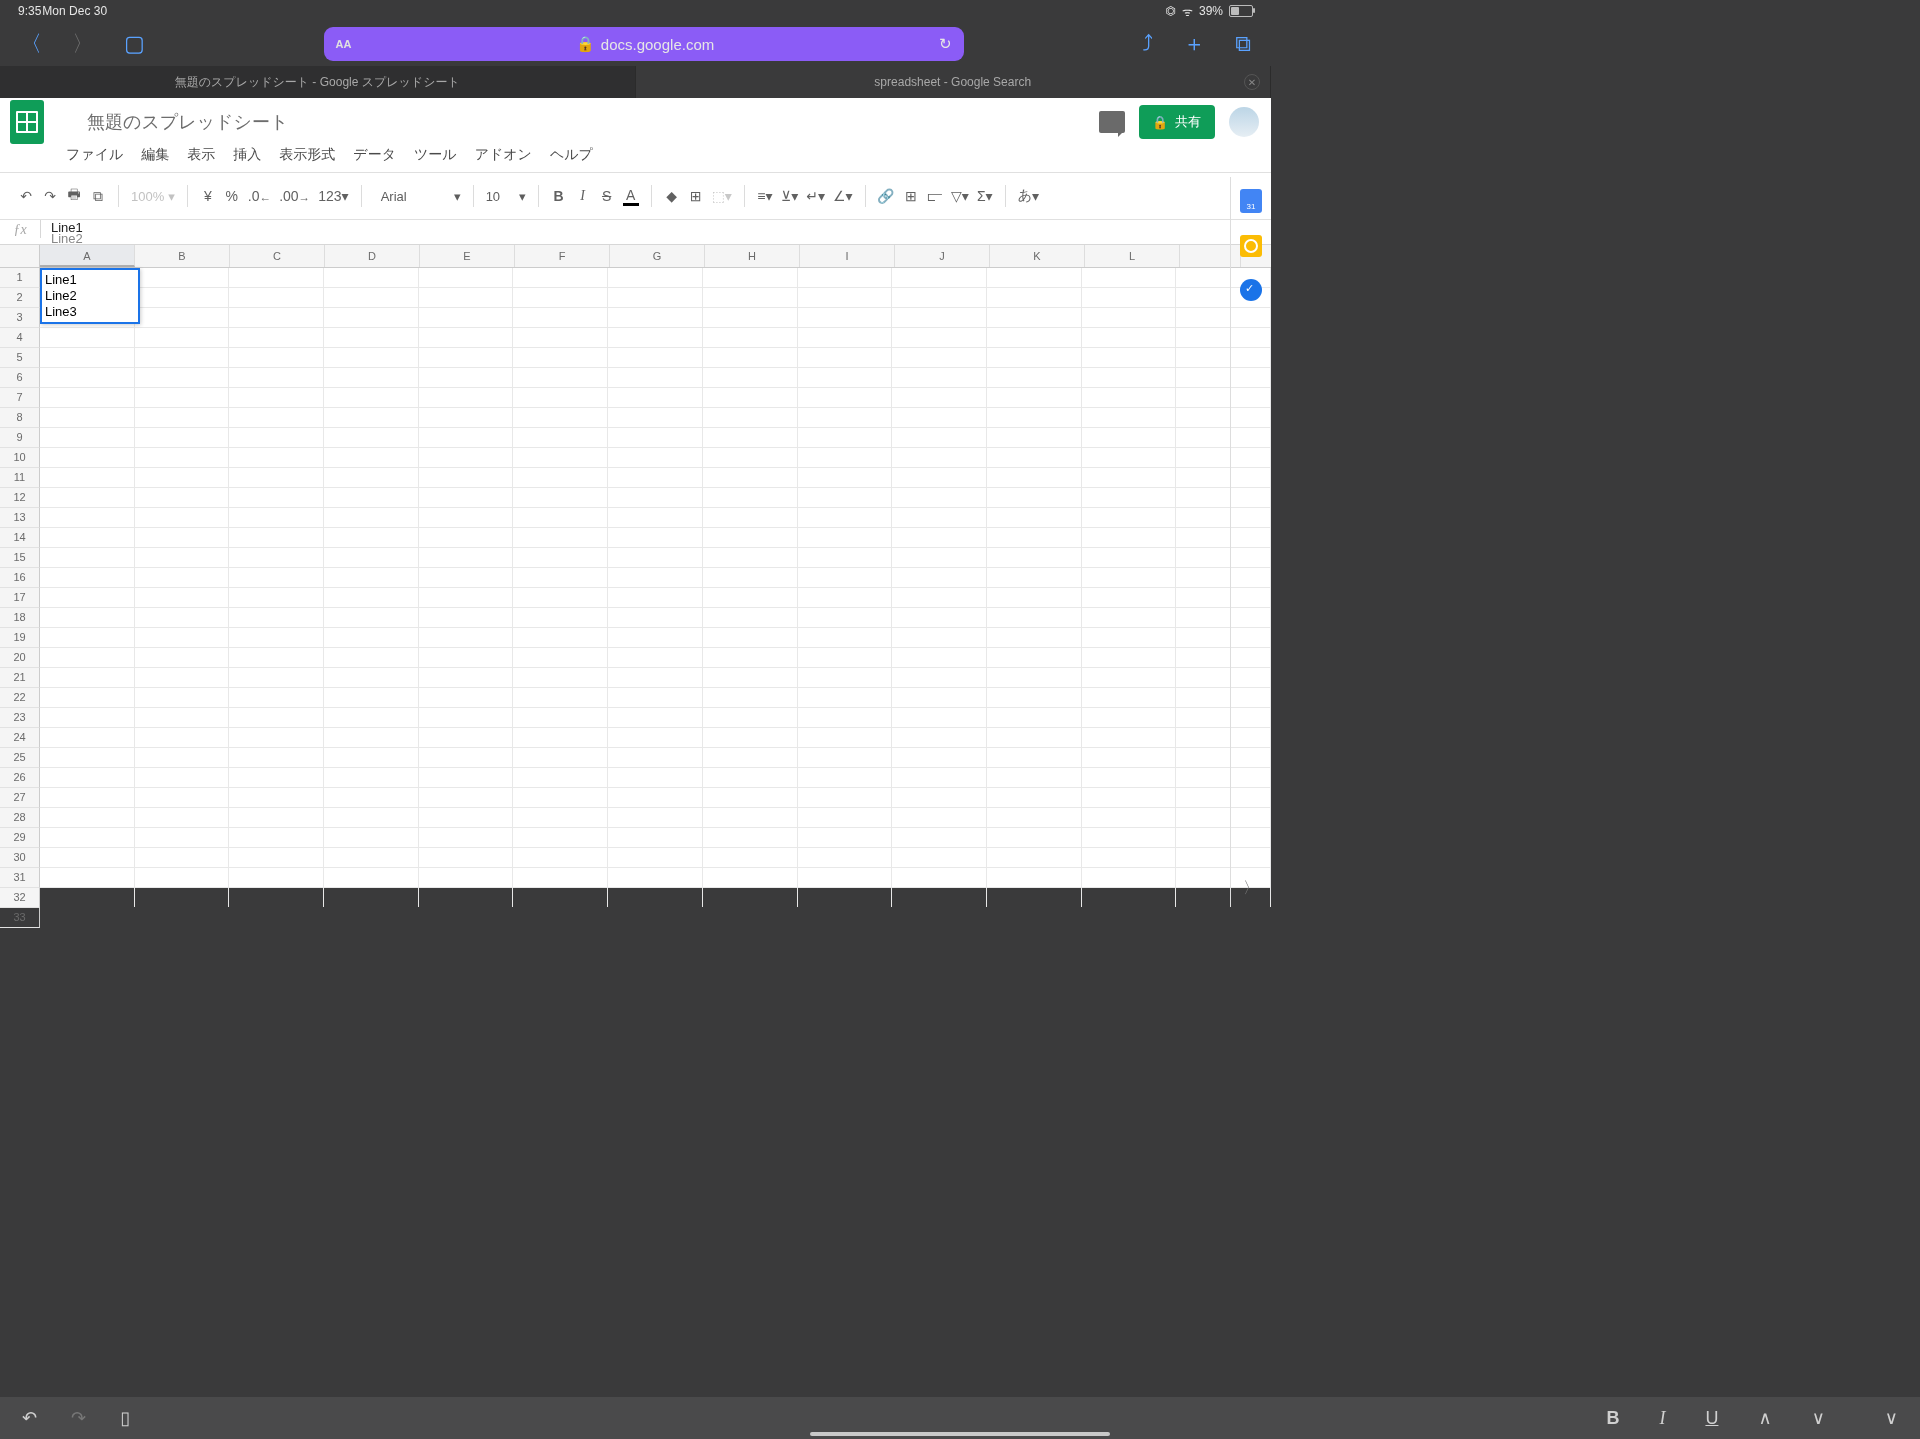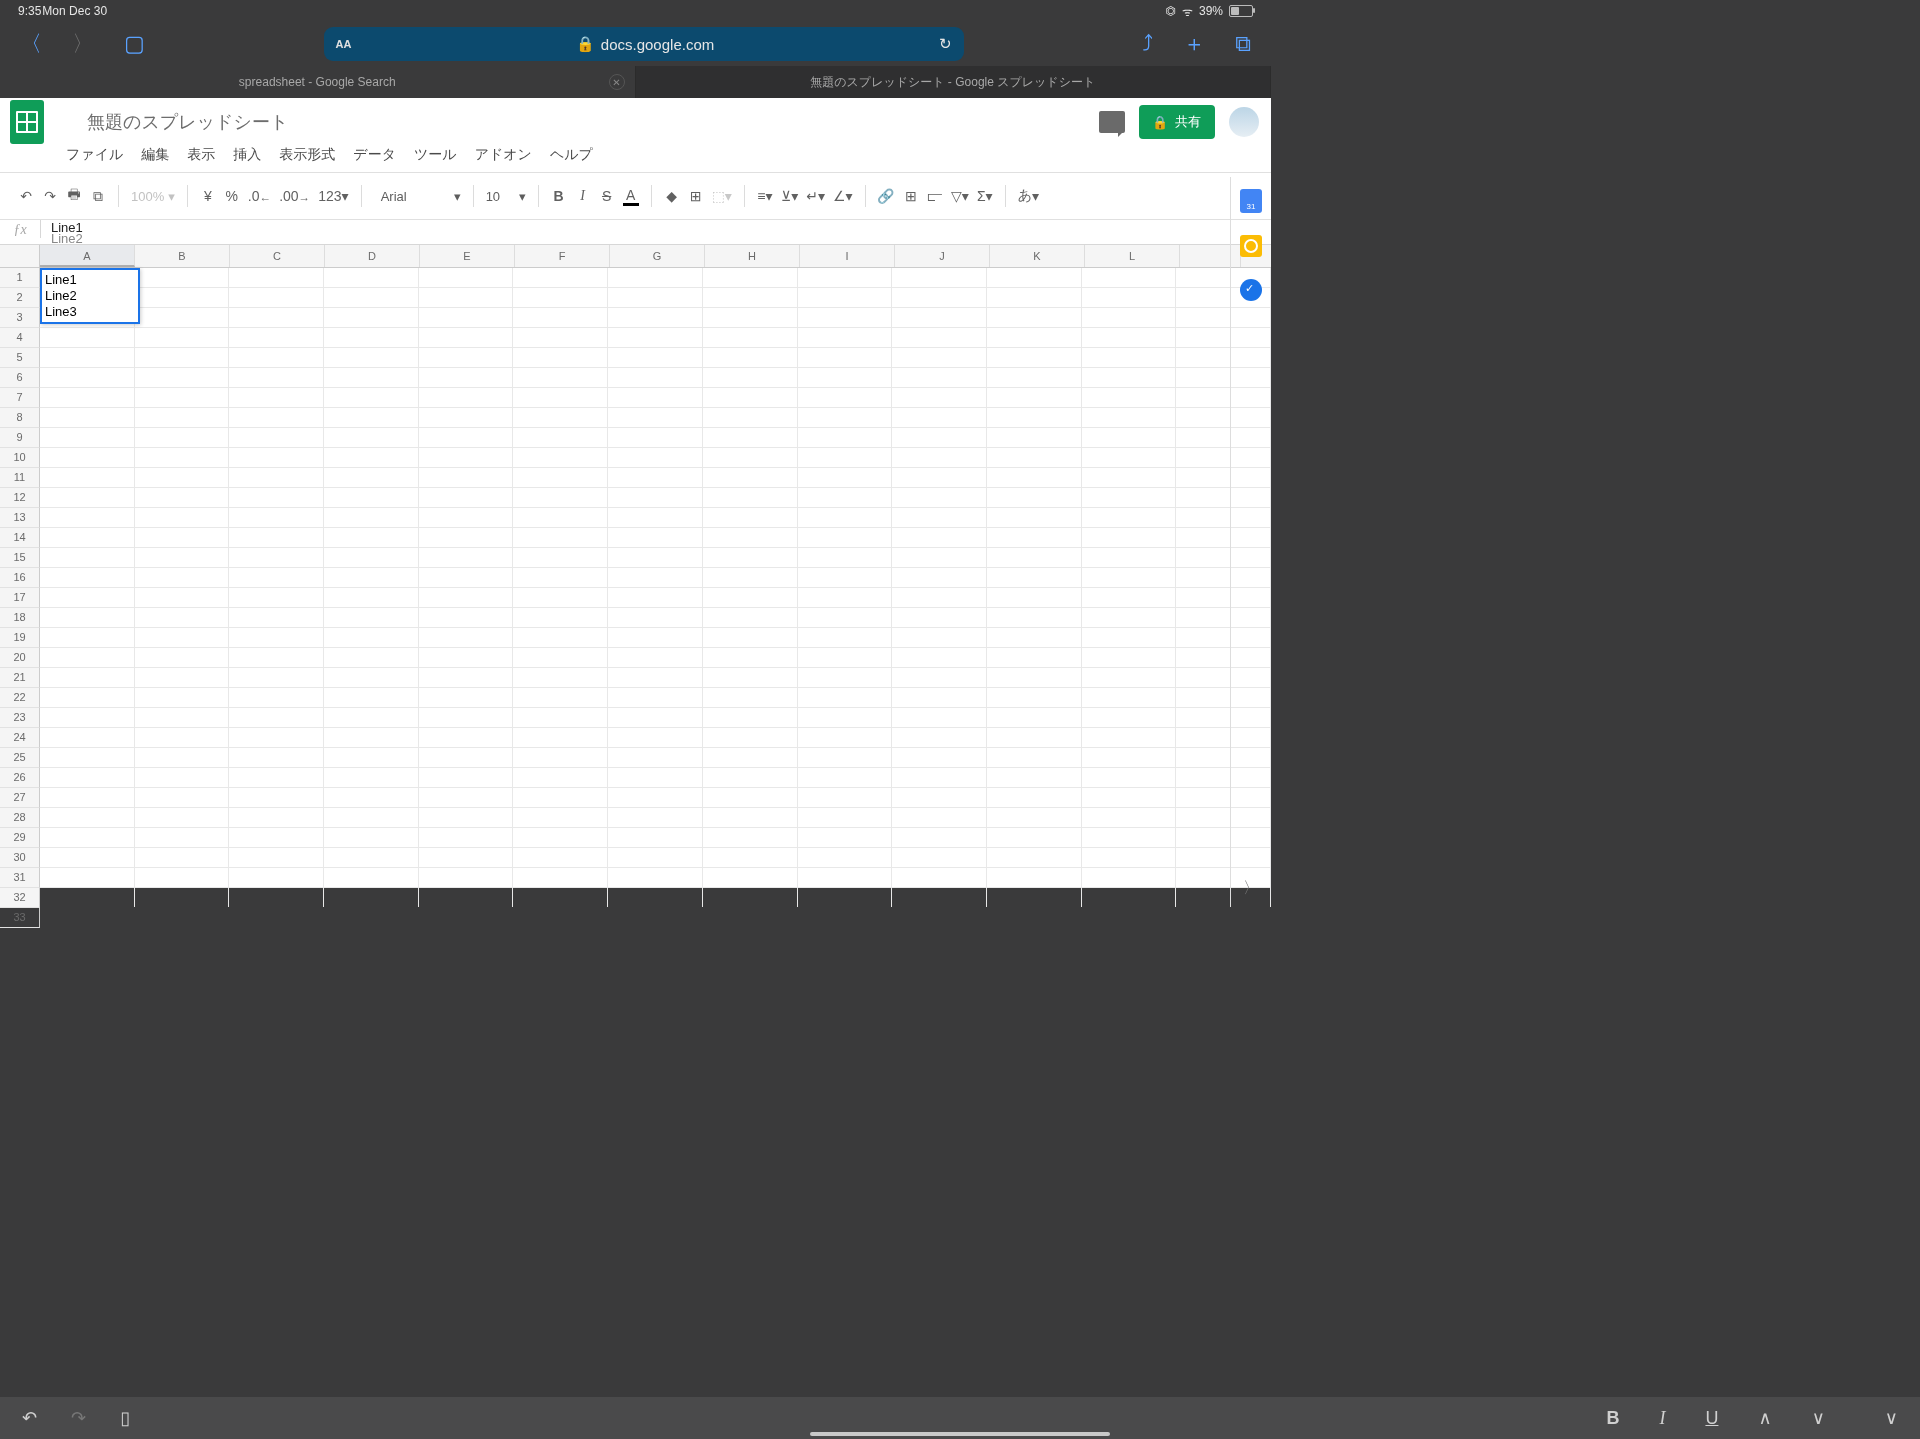--- a/index.html
+++ b/index.html
@@ -10,21 +10,21 @@
   .status-right { display:flex; align-items:center; gap:6px; }
   .battery-pill { width:22px; height:10px; border:1px solid #bbb; border-radius:2px; position:relative; }
   .battery-pill::after { content:""; display:block; position:absolute; right:-3px; top:2px; width:2px; height:5px; background:#bbb; border-radius:1px; }
   .battery-fill { position:absolute; left:1px; top:1px; height:8px; background:#bbb; border-radius:1px;}
 
   
   .safari-bar { height:44px; display:flex; align-items:center; justify-content:space-between; color:#5aa2ff; padding:0 20px; gap:14px; }
   .sf-left, .sf-right { display:flex; align-items:center; gap:30px; }
   .sf-icon { font-size:22px; }
   .sf-center { flex:1; display:flex; justify-content:center; }
-  .addr { display:flex; align-items:center; justify-content:space-between; width:616px; background:#0c4a6e; border-radius:9px; height:34px; color:#e6e6e6; font-size:15px; padding:0 12px; }
+  .addr { display:flex; align-items:center; justify-content:space-between; width:616px; background:#8b5cf6; border-radius:9px; height:34px; color:#e6e6e6; font-size:15px; padding:0 12px; }
   .addr-left { font-size:11px; font-weight:600; color:#e0e0e0; }
   .addr-mid { display:flex; align-items:center; gap:6px; }
 
   
   .browser-tabs { height:32px; display:flex; color:#a8a8a8; font-size:12px; }
   .btab { flex:1; display:flex; align-items:center; justify-content:center; border-right:1px solid #2b2b2b; position:relative; }
   .btab.active { background:#2f2f30; }
   .btab .close { position:absolute; right:10px; color:#888; border:1px solid #555; width:14px; height:14px; border-radius:50%; font-size:10px; display:flex; align-items:center; justify-content:center; }
 
   
@@ -125,26 +125,26 @@
     </div>
   </div>
   <div class="sf-right">
     <span class="sf-icon">⤴</span>
     <span class="sf-icon">＋</span>
     <span class="sf-icon">⧉</span>
   </div>
 </div>
 
 <div class="browser-tabs">
+  <div class="btab active">
+    <span>無題のスプレッドシート - Google スプレッドシート</span>
+  </div>
   <div class="btab">
     <span>spreadsheet - Google Search</span>
     <span class="close">✕</span>
-  </div>
-  <div class="btab active">
-    <span>無題のスプレッドシート - Google スプレッドシート</span>
   </div>
 </div>
 
 <div class="sheets">
 
   <div class="sheets-topbar">
     <div class="sheets-logo">
       <div class="sheets-logo-inner">
           <div class="sheets-logo-cell"></div>
           <div class="sheets-logo-cell"></div>

